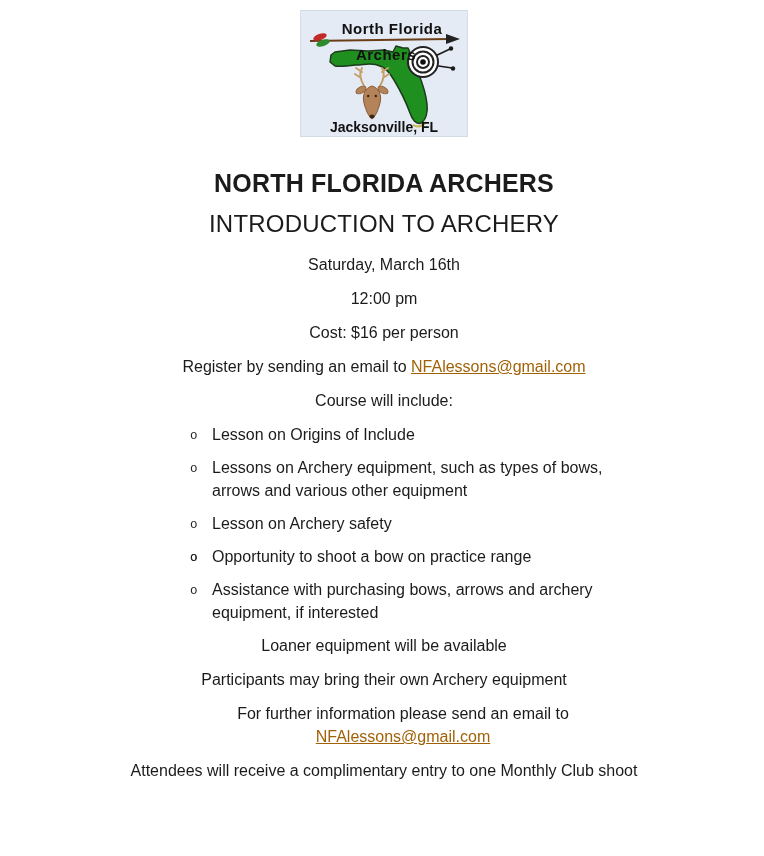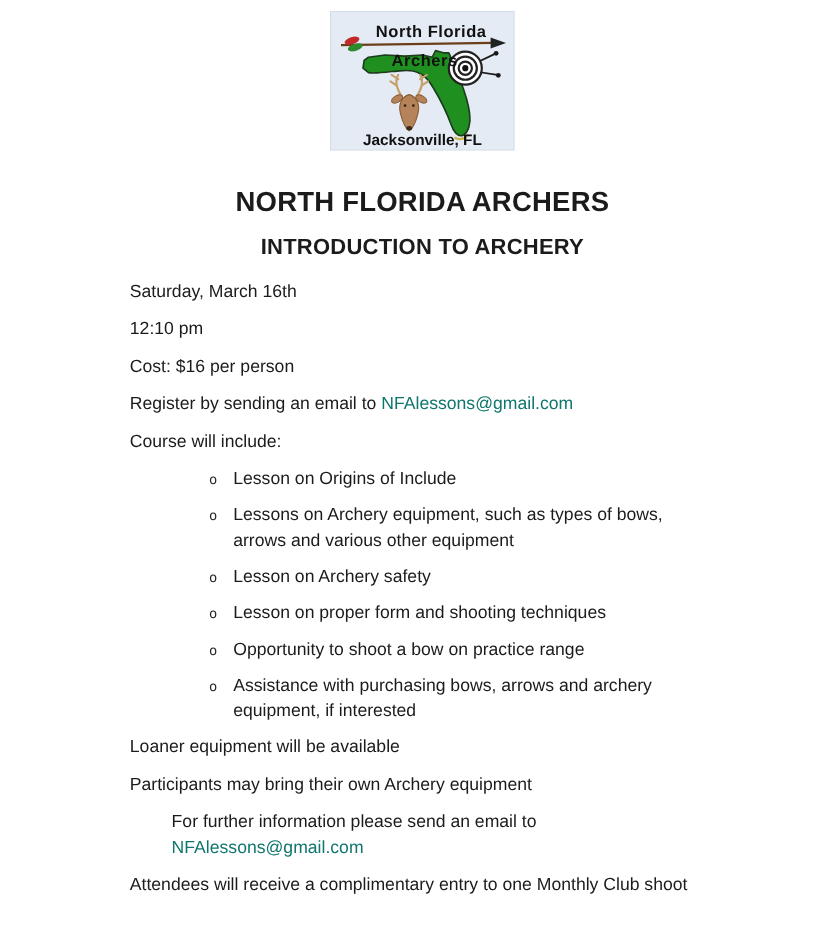--- a/index.html
+++ b/index.html
@@ -5,32 +5,32 @@
   * { margin:0; padding:0; box-sizing:border-box; }
   html,body { background:#ffffff; }
   .page {
     width:696px; height:856px; margin:0 auto; background:#ffffff;
     font-family:"Liberation Sans", sans-serif; font-size:16px; color:#1b1b1b;
     padding:10px 80px 0 84px; overflow:hidden; position:relative;
   }
   .logo-row { text-align:center; }
   .logo-svg { width:168px; height:127px; display:inline-block; }
   h1.title { font-size:25px; font-weight:bold; text-align:center; margin:30px 0 0; line-height:24px; letter-spacing:0.2px; }
-  h2.subtitle { font-size:20px; font-weight:bold; text-align:center; margin:17px 0 0; line-height:24px; letter-spacing:0.2px; }
-  p.c { text-align:left; line-height:23px; margin:0 0 11px; }
+  h2.subtitle { font-size:24px; font-weight:normal; text-align:center; margin:17px 0 0; line-height:24px; letter-spacing:0.2px; }
+  p.c { text-align:center; line-height:23px; margin:0 0 11px; }
   p.c.first { margin-top:17px; }
-  p.l { text-align:left; line-height:23px; margin:0 0 11px; }
+  p.l { text-align:center; line-height:23px; margin:0 0 11px; }
   ul.course-list { list-style:none; margin:0 0 1px; padding:0; }
   ul.course-list li { position:relative; padding-left:94px; margin:0 0 10px; line-height:23px; max-width:596px; }
   ul.course-list .marker {
     position:absolute; left:72px; top:2px;
     font-family:"Liberation Mono", monospace; font-size:12.5px; color:#222;
   }
   .indent { padding-left:38px; }
-  a.link { color:#0f766e; cursor:pointer; }
+  a.link { color:#a16207; text-decoration:underline; cursor:pointer; }
   .logo-text { font-family:"Liberation Sans", sans-serif; font-weight:bold; fill:#111111; }
 </style>
 </head>
 <body>
 
 <div class="page">
 
   <div class="logo-row">
     <svg class="logo-svg" viewBox="0 0 168 127" xmlns="http://www.w3.org/2000/svg">
       <rect x="0.5" y="0.5" width="167" height="126" stroke="#d3dce8" stroke-width="1" fill="#e4ebf4"></rect>
@@ -74,41 +74,40 @@
       <text x="92" y="24" font-size="15" text-anchor="middle" class="logo-text" letter-spacing="0.5">North Florida</text>
       <text x="86" y="50" font-size="15" text-anchor="middle" class="logo-text" letter-spacing="0.5">Archers</text>
       <text x="84" y="122" font-size="14" text-anchor="middle" class="logo-text">Jacksonville, FL</text>
     </svg>
   </div>
 
   <h1 class="title">NORTH FLORIDA ARCHERS</h1>
   <h2 class="subtitle">INTRODUCTION TO ARCHERY</h2>
 
   <p class="c first">Saturday, March 16th</p>
-  <p class="c">12:10 pm</p>
+  <p class="c">12:00 pm</p>
   <p class="c">Cost: $16 per person</p>
   <p class="c"><span>Register by sending an email to </span><a class="link">NFAlessons@gmail.com</a></p>
 
   <p class="l">Course will include:</p>
   <ul class="course-list">
     <li>
       <span class="marker">o</span>
       <span>Lesson on Origins of Include</span>
     </li>
     <li>
       <span class="marker">o</span>
       <span>Lessons on Archery equipment, such as types of bows, arrows and various other equipment</span>
     </li>
     <li>
       <span class="marker">o</span>
       <span>Lesson on Archery safety</span>
     </li>
     <li>
       <span class="marker">o</span>
-      <span>Lesson on proper form and shooting techniques</span>
     </li>
     <li>
       <span class="marker">o</span>
       <span>Opportunity to shoot a bow on practice range</span>
     </li>
     <li>
       <span class="marker">o</span>
       <span>Assistance with purchasing bows, arrows and archery equipment, if interested</span>
     </li>
   </ul>

